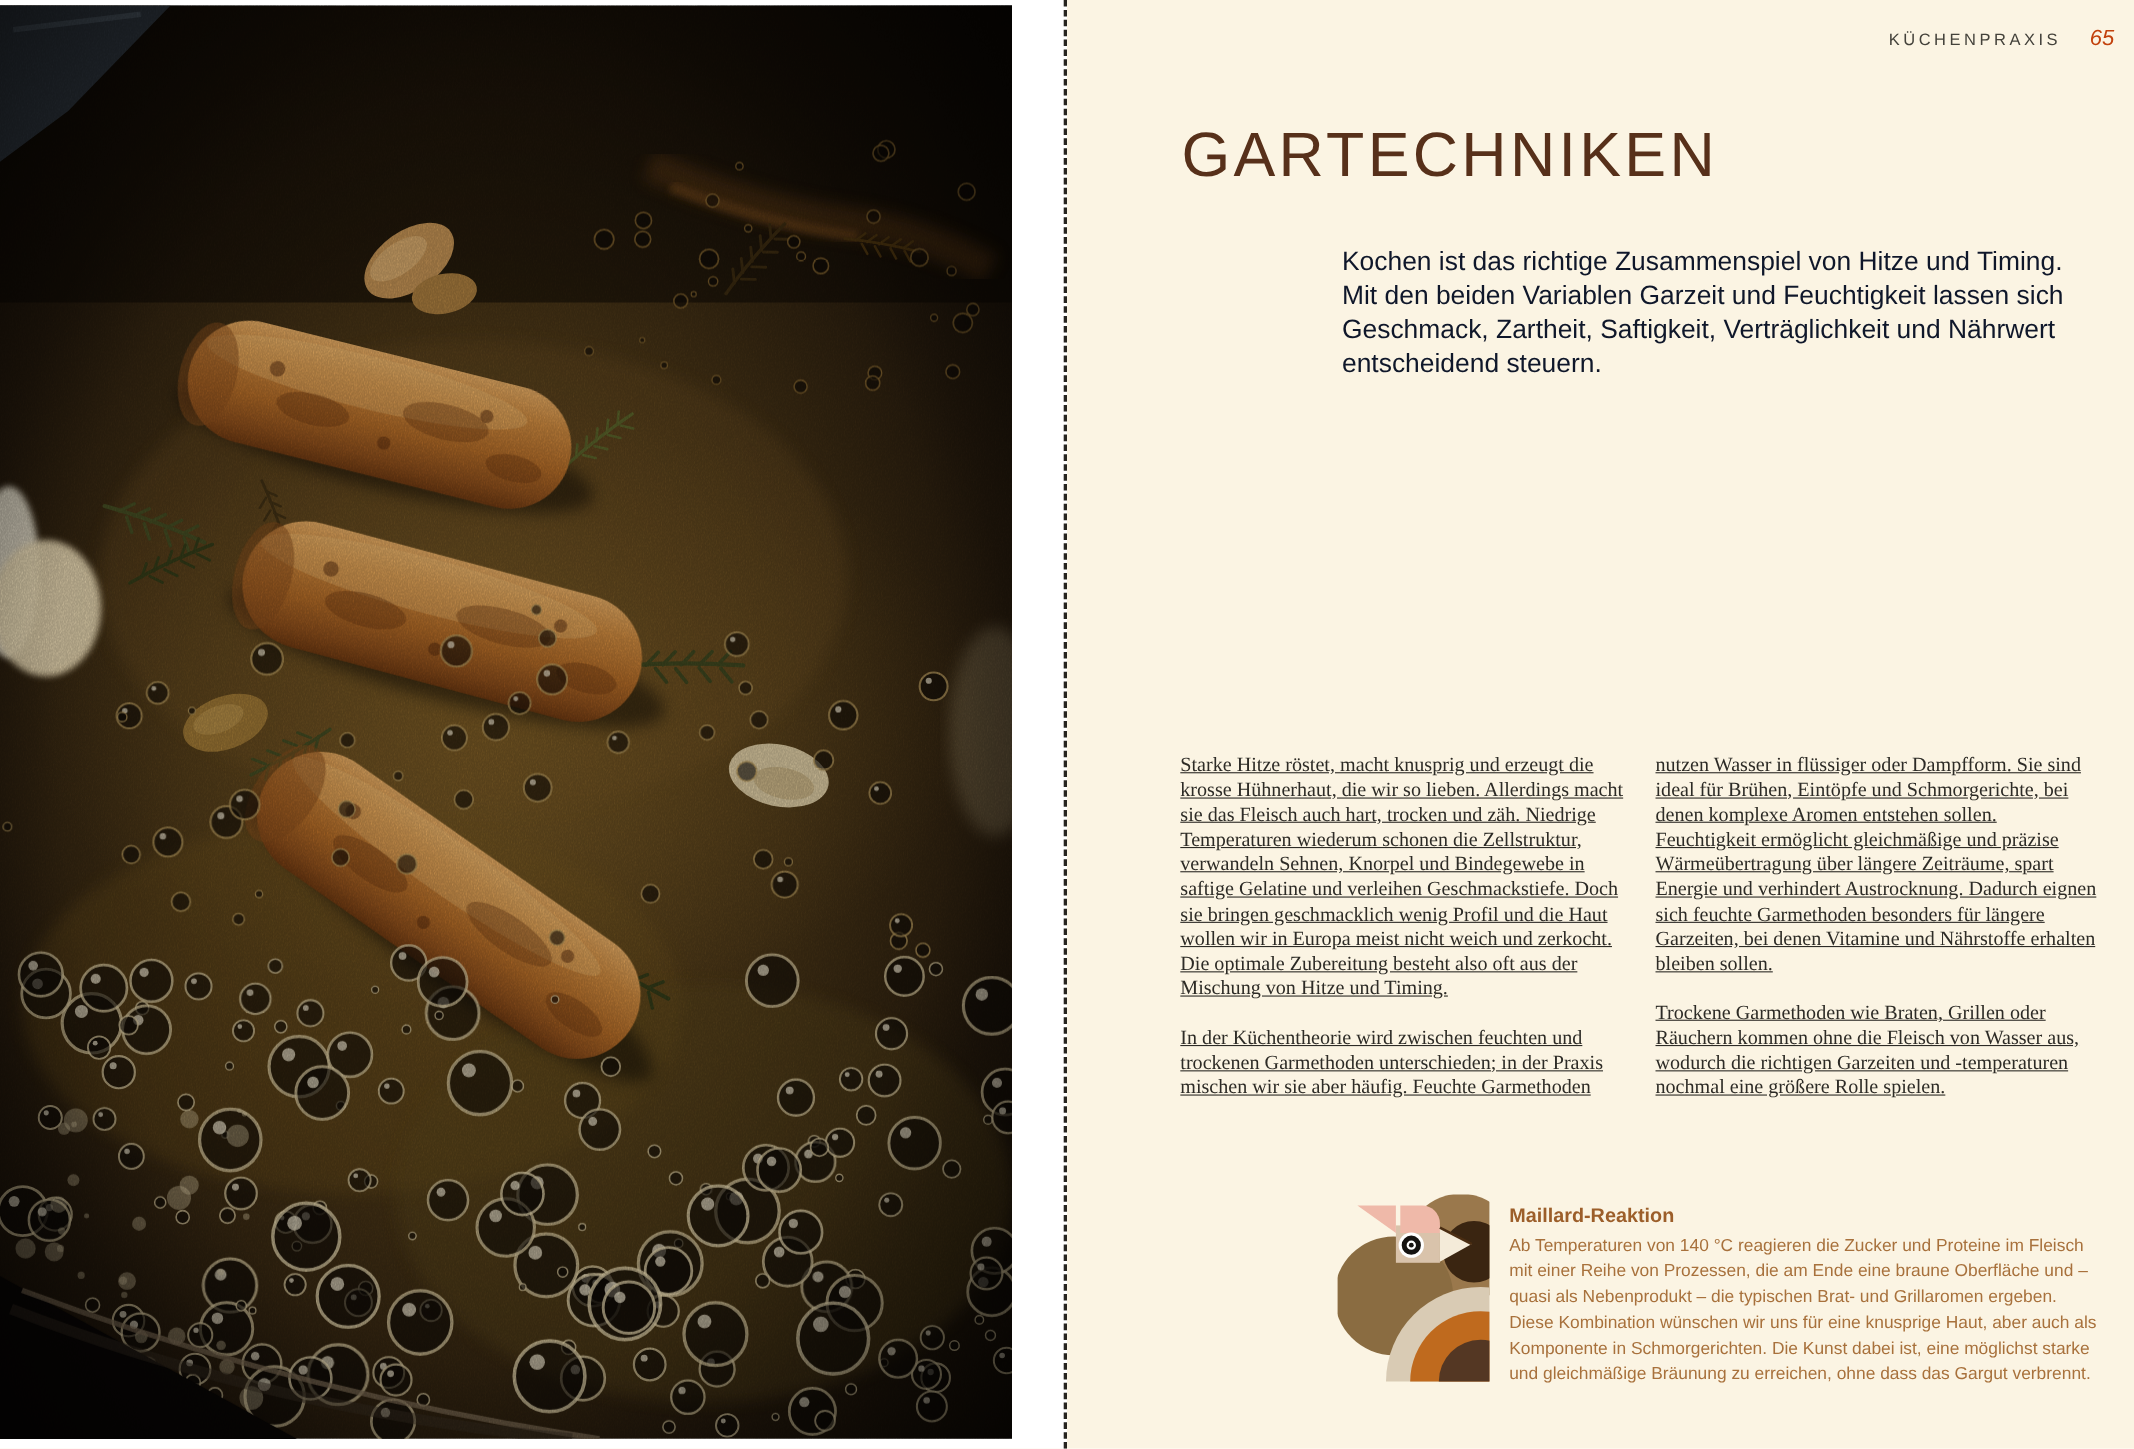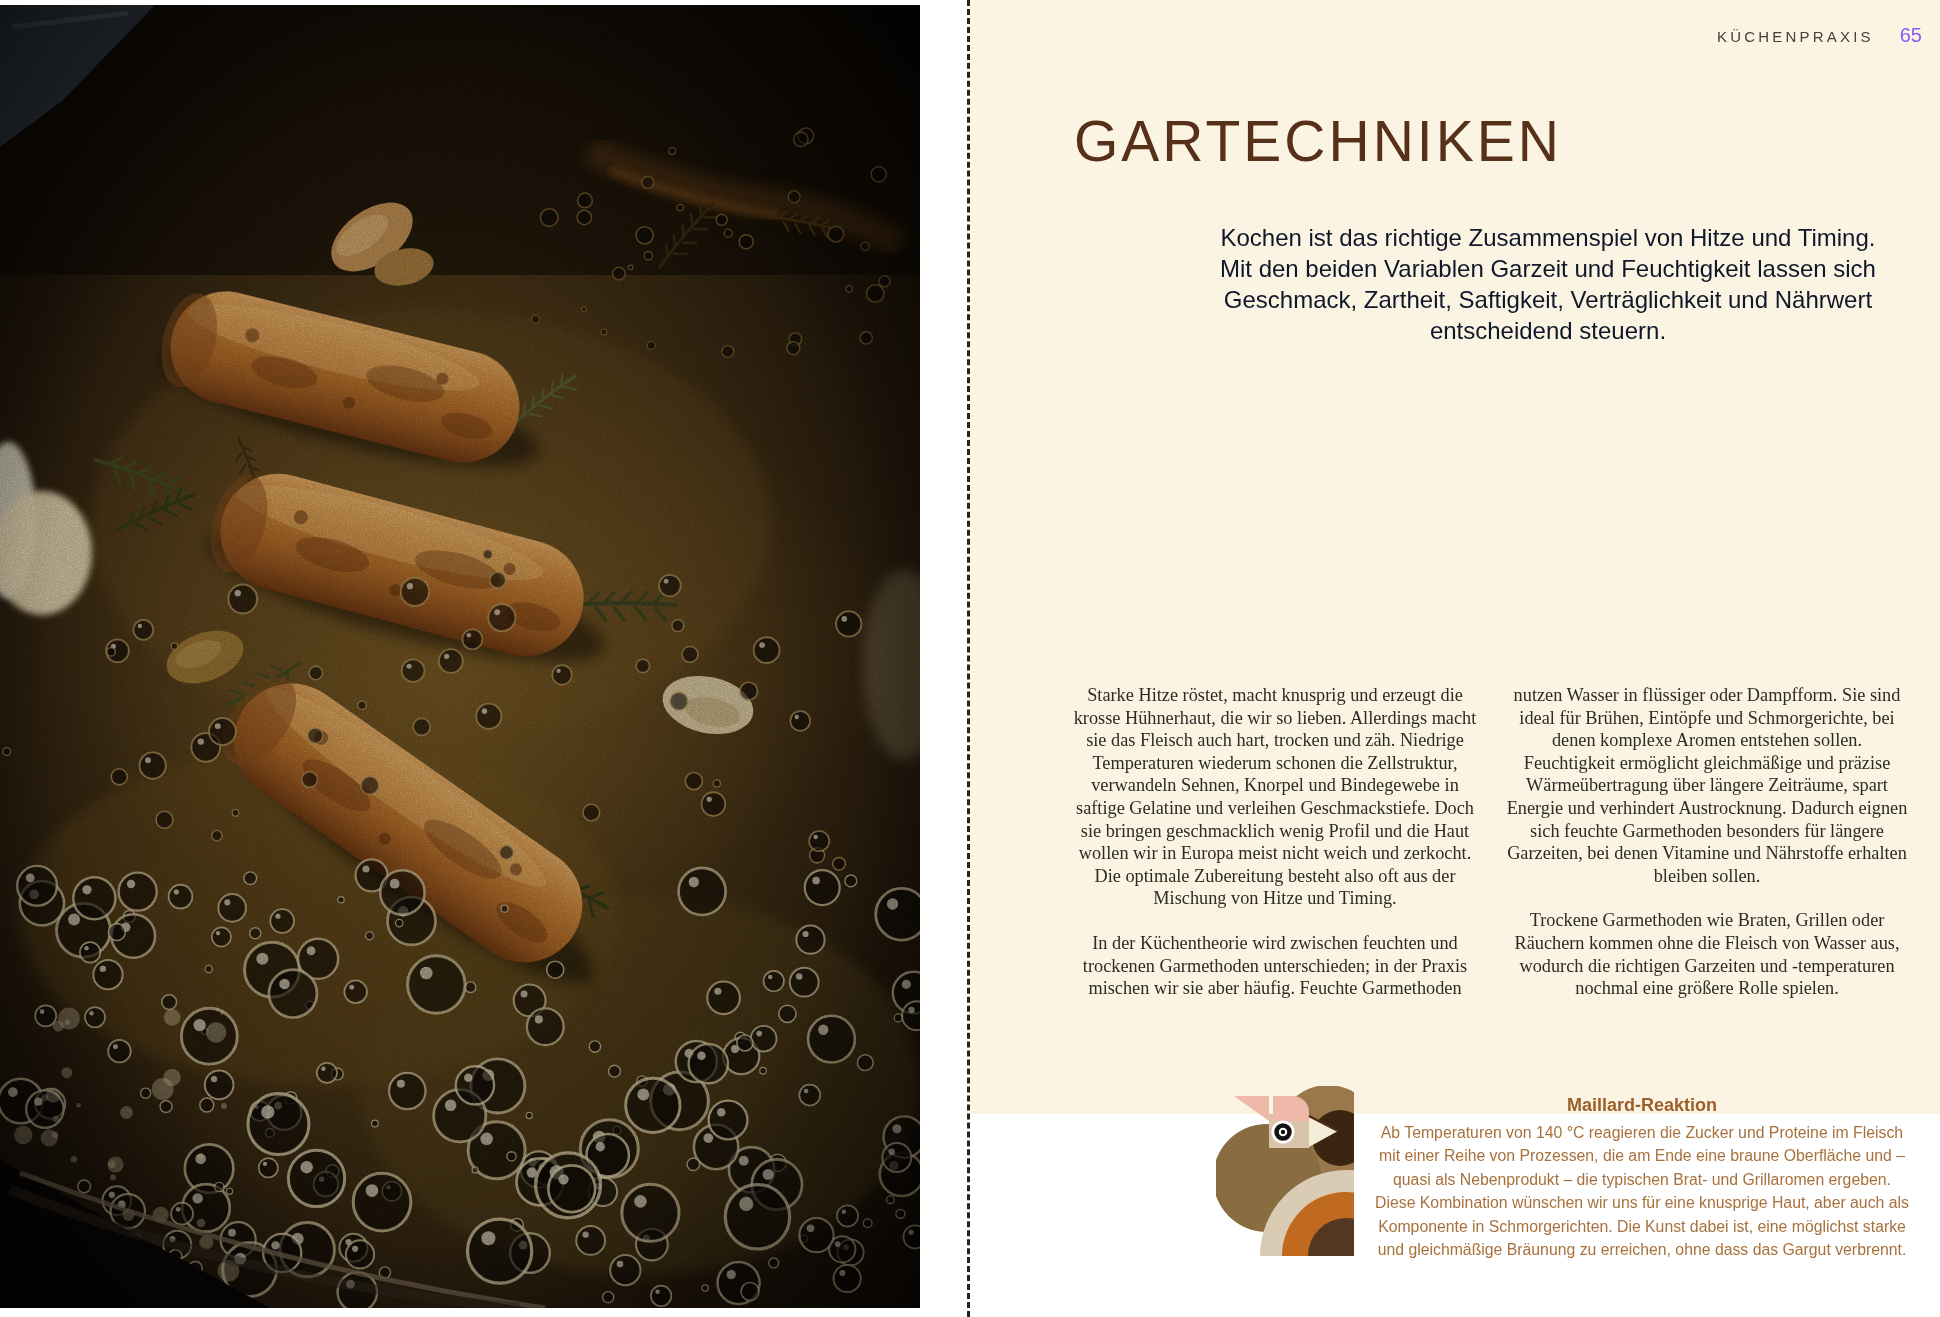--- a/index.html
+++ b/index.html
@@ -7,33 +7,33 @@
     width:1940px;height:1317px;position:relative;background:#ffffff;
     font-family:"Liberation Sans",sans-serif;overflow:hidden;
   }
   
   .photo-wrap{position:absolute;left:0;top:5px;width:920px;height:1303px;}
   .photo-wrap svg{display:block;width:100%;height:100%;}
   
   .divider{position:absolute;left:967px;top:0;height:1317px;width:0;
     border-left:3px dashed #26241f;}
   
-  .page{position:absolute;left:970px;top:0;width:970px;height:1114px;background:#fbf4e3;text-align:center;}
+  .page{position:absolute;left:970px;top:0;width:970px;height:1317px;background:#fbf4e3;}
   .runhead{position:absolute;top:24px;right:18px;display:flex;align-items:baseline;gap:26px;}
   .runhead .sec{font-size:15px;letter-spacing:3.2px;color:#44423b;}
-  .runhead .num{font-size:20px;color:#8b5cf6;}
+  .runhead .num{font-size:20px;color:#c2410c;font-style:italic;}
   .title{position:absolute;left:104px;top:92px;font-size:57px;font-weight:300;
     letter-spacing:3px;color:#57301a;white-space:nowrap;margin-top:16px;}
   .intro{position:absolute;left:250px;top:222px;color:#0f172a;font-size:24px;
     line-height:31px;}
   .intro div{white-space:nowrap;}
   .cols{position:absolute;left:103px;top:684px;width:836px;display:flex;gap:28px;
     font-family:"Liberation Serif",serif;font-size:18.3px;line-height:22.6px;color:#2d2b26;}
   .col{flex:1;}
-  .col p{margin:0 0 22px 0;}
+  .col p{margin:0 0 22px 0;text-decoration:underline;}
   .hen{position:absolute;left:246px;top:1086px;width:138px;height:170px;}
   .ib-text{position:absolute;left:402px;top:1094px;width:540px;color:#a8713c;
     font-size:15.8px;line-height:23.5px;}
   .ib-head{font-weight:700;color:#9c5e2a;font-size:18px;margin-bottom:3px;}
 </style>
 </head>
 <body>
 
 <div class="photo-wrap">
   <svg id="photo-svg" viewBox="0 0 920 1303" preserveAspectRatio="none">

